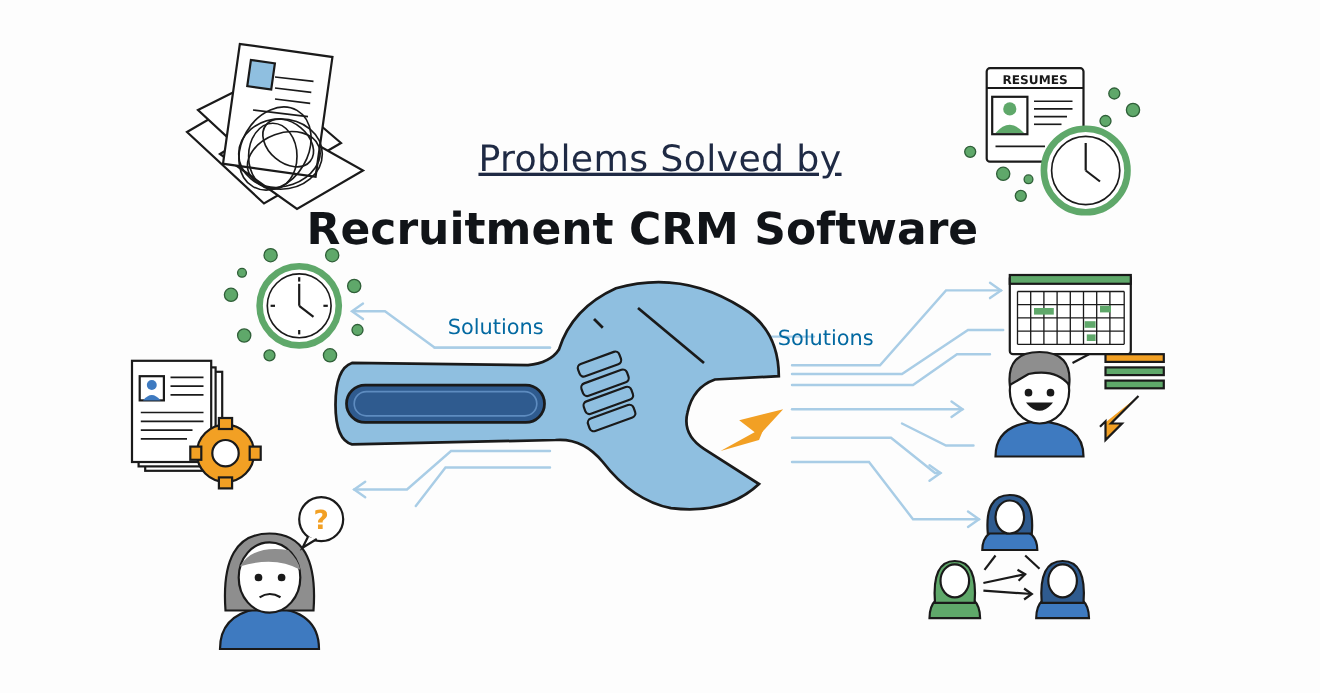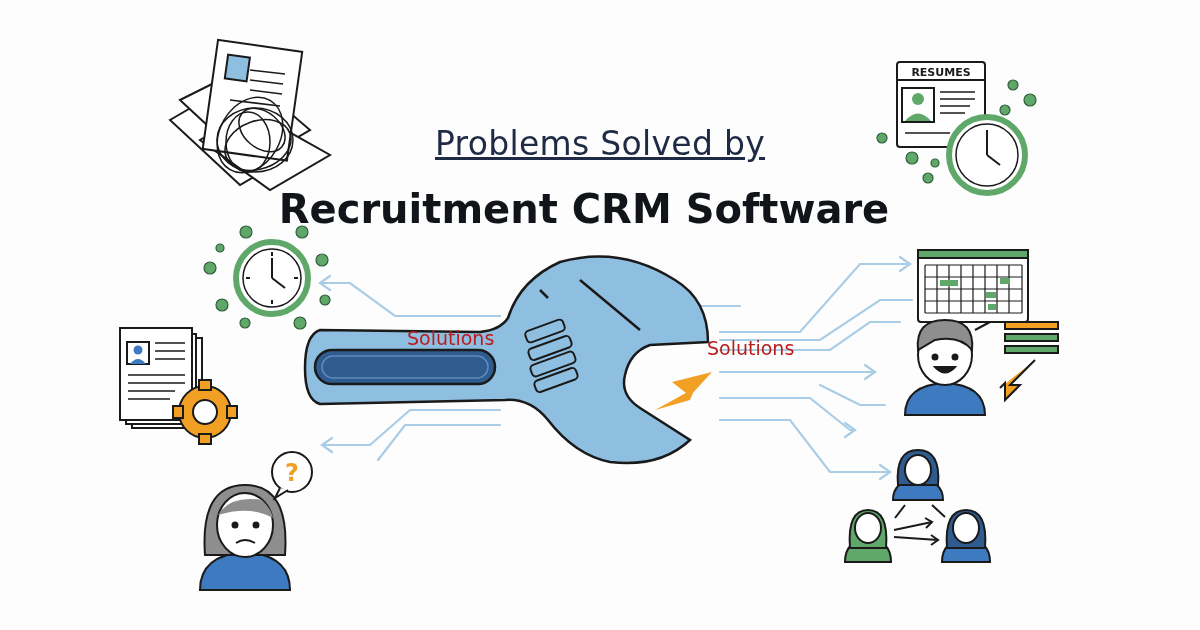--- a/index.html
+++ b/index.html
@@ -1,20 +1,20 @@
 <!DOCTYPE html>
 <html><head>
 <meta charset="utf-8">
 <style>
   html, body { margin:0; padding:0; }
   body { width:1200px; height:630px; background:#fdfdfd; position:relative; overflow:hidden; font-family:"DejaVu Sans", sans-serif; }
   .abs { position:absolute; }
   #title-line1 { left:0; width:1200px; top:124px; text-align:center; font-size:33px; color:#1f2a44; letter-spacing:0.3px;text-decoration:underline; }
   #title-line2 { left:0; width:1168px; top:186px; text-align:center; font-size:40px; font-weight:bold; color:#111418; }
-  .sol { font-size:19px; color:#b91c1c;margin-top:40px; }
+  .sol { font-size:19px; color:#0369a1; }
   svg { position:absolute; left:0; top:0; }
 </style>
 </head>
 <body>
 
 <svg width="1200" height="630" viewBox="0 0 1200 630">
 
   <g stroke="#a9cde6" stroke-width="2.2" fill="none" stroke-linecap="round">
     <path d="M500,316 L395,316 L350,283 L322,283"></path>
     <path d="M330,276 L320,283 L330,290"></path>

